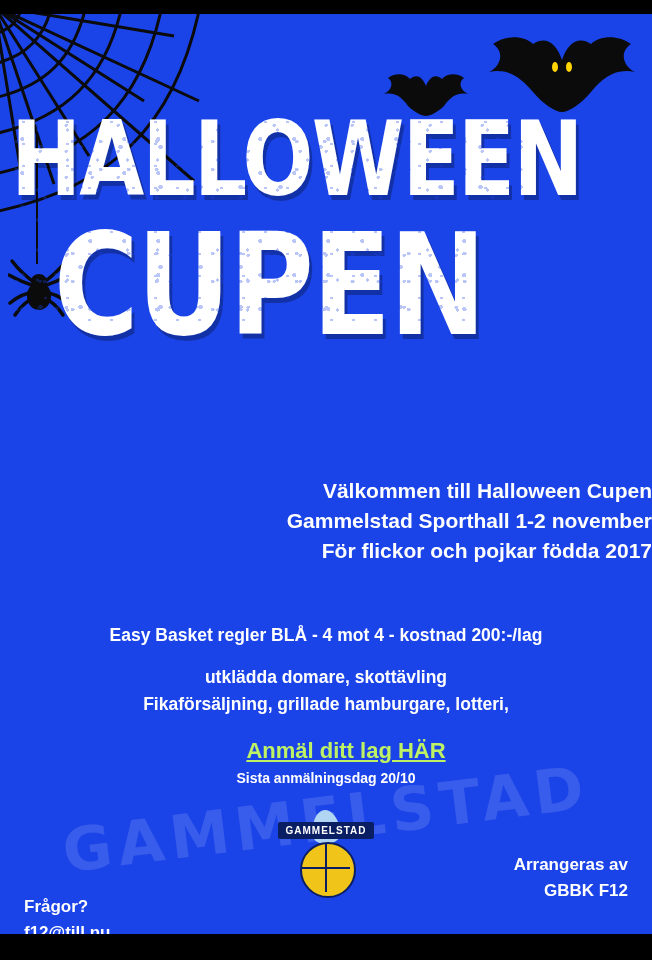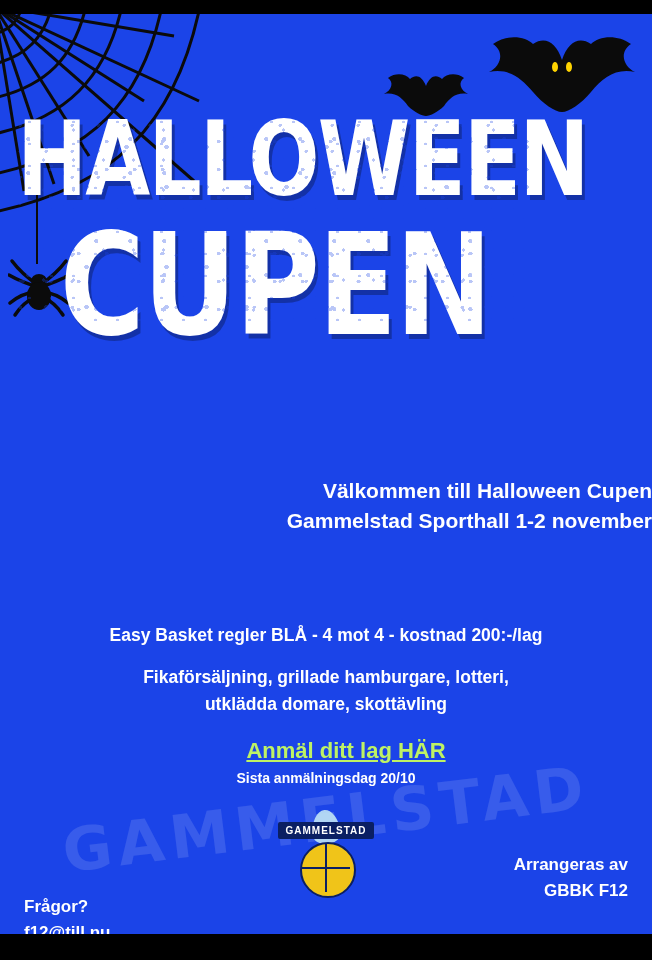--- a/index.html
+++ b/index.html
@@ -60,21 +60,21 @@
   .bat {
     position: absolute;
     pointer-events: none;
   }
   .bat.b1 { left: 380px; top: 58px; width: 92px; height: 58px; }
   .bat.b2 { left: 487px; top: 20px; width: 150px; height: 92px; }
 
   
   .title-block {
     position: absolute;
-    left: 17px;
+    left: 11px;
     top: 104px;
     width: 516px;
     text-align: center;
   }
   .title-main, .title-sub {
     font-family: "DejaVu Sans", sans-serif;
     font-weight: bold;
     color: #ffffff;
     letter-spacing: -2px;
     line-height: 0.82;
@@ -316,29 +316,30 @@
 
     <div class="title-block">
       <div class="title-main">HALLOWEEN</div>
       <div class="title-sub">CUPEN</div>
       <div class="grain"></div>
     </div>
 
     <div class="info">
       <div class="info-line">Välkommen till Halloween Cupen</div>
       <div class="info-line">Gammelstad Sporthall 1-2 november</div>
+      <div class="info-line">För flickor och pojkar födda 2017</div>
     </div>
 
     <div class="rules">
       <div class="rules-line">Easy Basket regler BLÅ - 4 mot 4 - kostnad 200:-/lag</div>
     </div>
 
     <div class="sales">
+      <div class="sales-line">utklädda domare, skottävling</div>
       <div class="sales-line">Fikaförsäljning, grillade hamburgare, lotteri,</div>
-      <div class="sales-line">utklädda domare, skottävling</div>
     </div>
 
     <div class="signup">
       <span class="signup-link">Anmäl ditt lag HÄR</span>
       <span class="deadline">Sista anmälningsdag 20/10</span>
     </div>
 
     <div class="watermark">GAMMELSTAD</div>
 
     <div class="logo">

